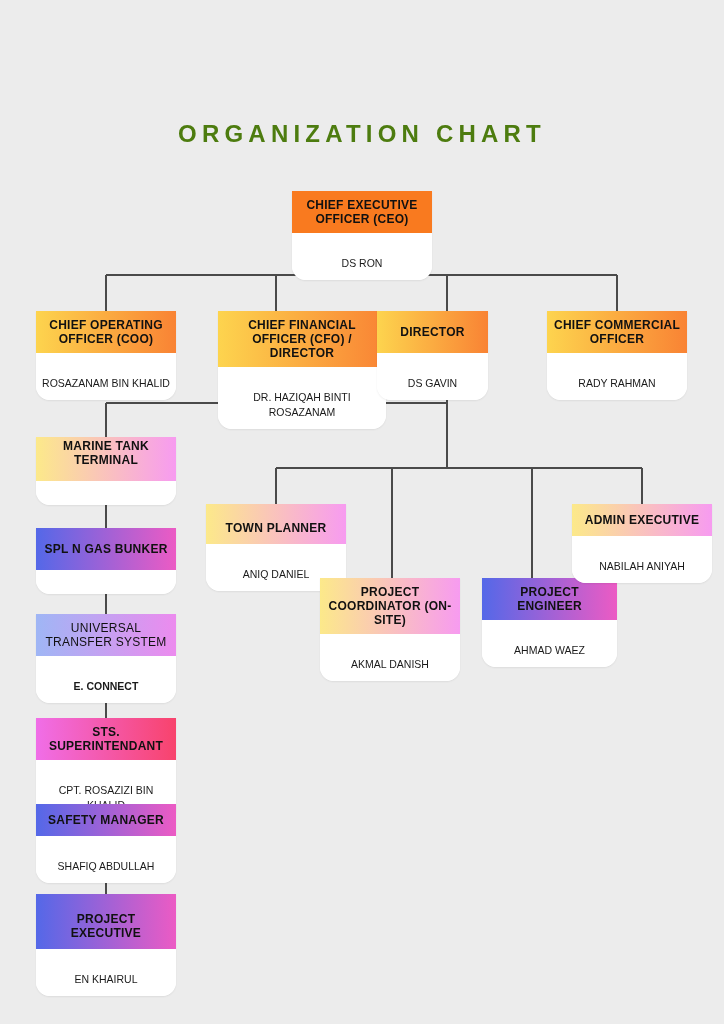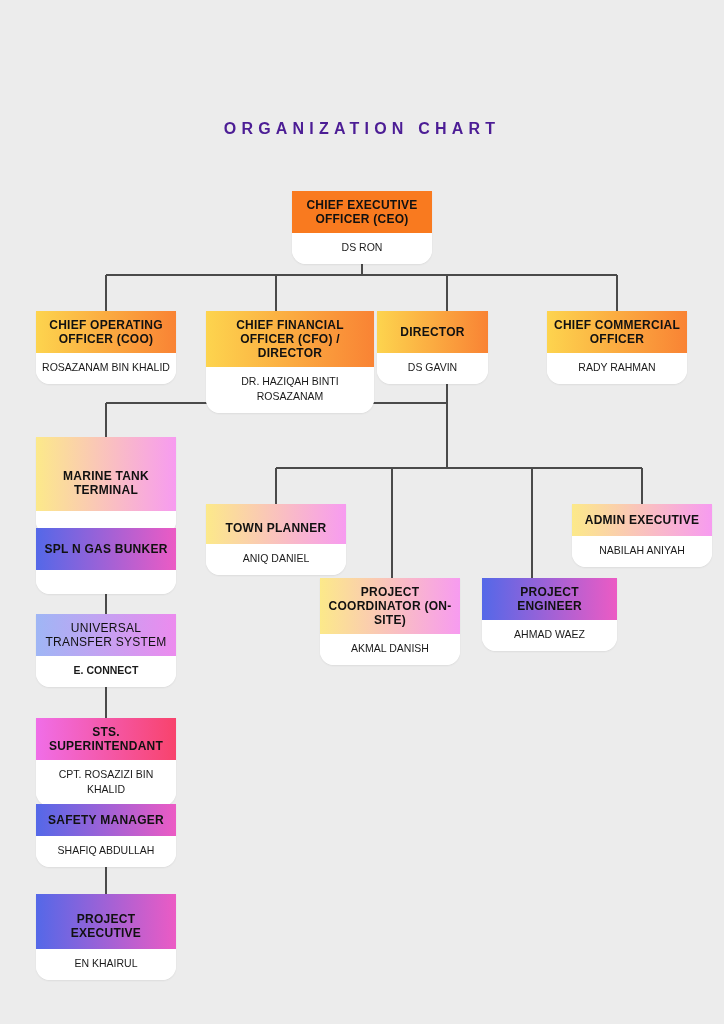--- a/index.html
+++ b/index.html
@@ -22,24 +22,24 @@
     height: 1024px;
   }
 
   
   #chart-title {
     position: absolute;
     left: 0;
     top: 120px;
     width: 724px;
     text-align: center;
-    font-size: 16px;
+    font-size: 24px;
     font-weight: bold;
     letter-spacing: 5.2px;
-    color: #4c1d95;
+    color: #4d7c0f;
     font-family: "Liberation Sans", sans-serif;
   }
 
   
   #connectors {
     position: absolute;
     left: 0; top: 0;
     width: 724px;
     height: 1024px;
     pointer-events: none;
@@ -68,21 +68,21 @@
   .node-header.thin {
     font-weight: normal;
   }
   .node-body {
     box-sizing: border-box;
     width: 100%;
     text-align: center;
     color: #1A1A1A;
     font-size: 10.5px;
     line-height: 15px;
-    padding: 7px 5px 9px 5px;
+    padding: 23px 5px 9px 5px;
     background: #FFFFFF;
   }
   .node-body.bold {
     font-weight: bold;
   }
   .node-body.empty {
     min-height: 24px;
     padding: 0;
   }
 </style>
@@ -130,37 +130,37 @@
   <div class="node" style="left:292px; top:191px; width:140px;">
     <div class="node-header" style="background:linear-gradient(90deg,#F97A1F,#F97A1F);">CHIEF EXECUTIVE OFFICER (CEO)</div>
     <div class="node-body">DS RON</div>
   </div>
 
   <div class="node" style="left:36px; top:311px; width:140px;">
     <div class="node-header" style="background:linear-gradient(90deg,#FDD44E,#F98334);">CHIEF OPERATING OFFICER (COO)</div>
     <div class="node-body">ROSAZANAM BIN KHALID</div>
   </div>
 
-  <div class="node" style="left:206px; top:311px; width:168px;">
+  <div class="node" style="left:218px; top:311px; width:168px;">
     <div class="node-header" style="background:linear-gradient(90deg,#FDD44E,#F98334);">CHIEF FINANCIAL OFFICER (CFO) / DIRECTOR</div>
     <div class="node-body">DR. HAZIQAH BINTI ROSAZANAM</div>
   </div>
 
   <div class="node" style="left:377px; top:311px; width:111px;">
     <div class="node-header" style="background:linear-gradient(90deg,#FDD44E,#F98334); padding-top:14px; padding-bottom:14px;">DIRECTOR</div>
     <div class="node-body">DS GAVIN</div>
   </div>
 
   <div class="node" style="left:547px; top:311px; width:140px;">
     <div class="node-header" style="background:linear-gradient(90deg,#FDD44E,#F98334);">CHIEF COMMERCIAL OFFICER</div>
     <div class="node-body">RADY RAHMAN</div>
   </div>
 
   <div class="node" style="left:36px; top:437px; width:140px;">
-    <div class="node-header" style="background:linear-gradient(90deg,#FCE98A,#F79BF0); padding-top:32px; padding-bottom:14px;">MARINE TANK TERMINAL</div>
+    <div class="node-header" style="background:linear-gradient(90deg,#FCE98A,#F79BF0); padding-top:2px; padding-bottom:14px;">MARINE TANK TERMINAL</div>
     <div class="node-body empty"></div>
   </div>
 
   <div class="node" style="left:36px; top:528px; width:140px;">
     <div class="node-header" style="background:linear-gradient(90deg,#5468E8,#EC5BC4); padding-top:14px; padding-bottom:14px;">SPL N GAS BUNKER</div>
     <div class="node-body empty"></div>
   </div>
 
   <div class="node" style="left:36px; top:614px; width:140px;">
     <div class="node-header thin" style="background:linear-gradient(90deg,#9FB6F5,#EC8BEE);">UNIVERSAL TRANSFER SYSTEM</div>

